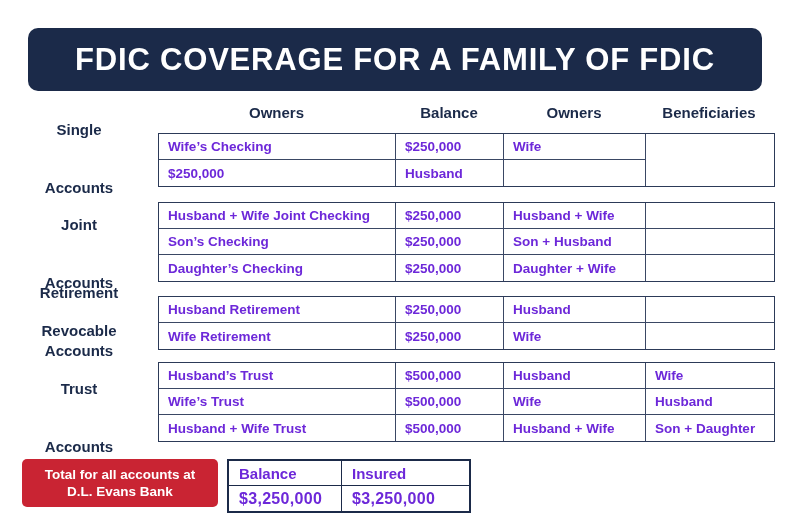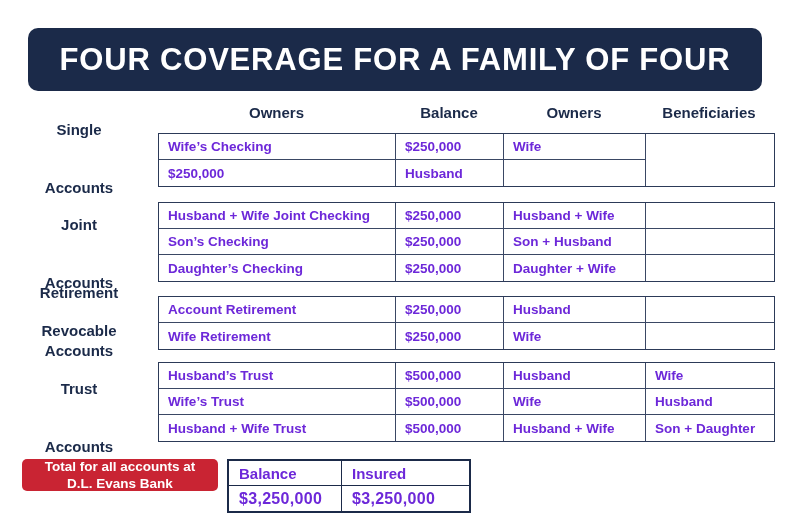--- a/index.html
+++ b/index.html
@@ -90,21 +90,21 @@
     white-space: nowrap; overflow: hidden;
     box-sizing: border-box;
   }
   .acct-table .cell:nth-child(4n) { border-right: none; }
   .acct-table .cell:nth-last-child(-n+4) { border-bottom: none; }
 
   
   .total-box {
     position: absolute;
     left: 22px; top: 459px;
-    width: 196px; height: 32px;
+    width: 196px; height: 48px;
     background: #c92433;
     border-radius: 5px;
     display: flex; flex-direction: column;
     align-items: center; justify-content: center;
     color: #ffffff;
     font-size: 13.5px; font-weight: bold;
     line-height: 17px; text-align: center;
   }
   .total-table {
     position: absolute;
@@ -124,21 +124,21 @@
   .total-table .cell:nth-last-child(-n+2) { border-bottom: none; }
   .total-table .hdr { font-size: 15px; }
   .total-table .val { font-size: 16px; letter-spacing: 0.3px; }
 </style>
 </head>
 <body>
 
 <div class="page">
 
   <div class="banner">
-    <span class="banner-title">FOUR COVERAGE FOR A FAMILY OF FOUR</span>
+    <span class="banner-title">FDIC COVERAGE FOR A FAMILY OF FDIC</span>
   </div>
 
   <div class="col-headers">
     <div class="col-h account">Owners</div>
     <div class="col-h balance">Balance</div>
     <div class="col-h owners">Owners</div>
     <div class="col-h beneficiaries">Beneficiaries</div>
   </div>
 
   <div class="group-label gl-0">
@@ -178,21 +178,21 @@
     <div class="cell">$250,000</div>
     <div class="cell">Son + Husband</div>
     <div class="cell"></div>
     <div class="cell">Daughter’s Checking</div>
     <div class="cell">$250,000</div>
     <div class="cell">Daughter + Wife</div>
     <div class="cell"></div>
   </div>
 
   <div class="acct-table tb-2">
-    <div class="cell">Account Retirement</div>
+    <div class="cell">Husband Retirement</div>
     <div class="cell">$250,000</div>
     <div class="cell">Husband</div>
     <div class="cell"></div>
     <div class="cell">Wife Retirement</div>
     <div class="cell">$250,000</div>
     <div class="cell">Wife</div>
     <div class="cell"></div>
   </div>
 
   <div class="acct-table tb-3">

